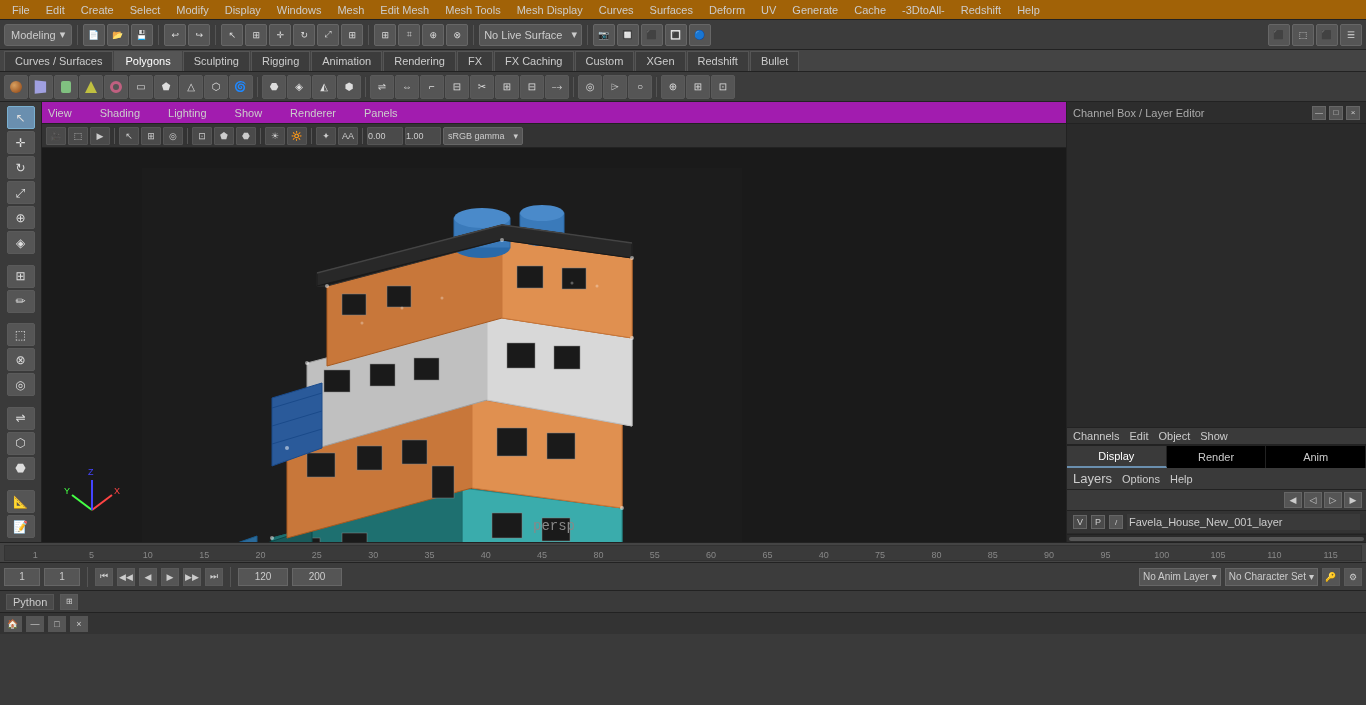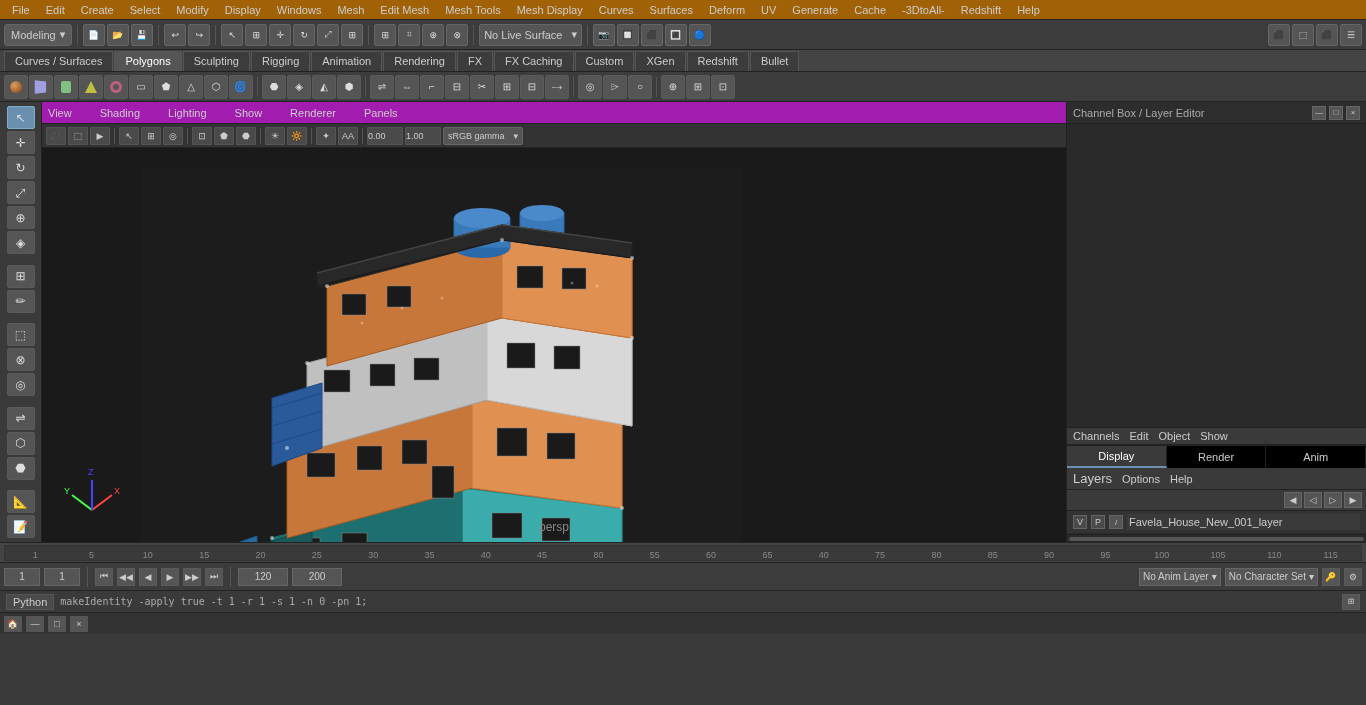--- a/index.html
+++ b/index.html
@@ -233,21 +233,22 @@
       top: 20px;
       left: 100px;
     }
 
     #persp-label {
       position: absolute;
       bottom: 8px;
       left: 50%;
       transform: translateX(-50%);
       color: #888;
-      font-size: 12px;
+      font-size: 14px;
+      font-family: Liberation Mono, monospace;
     }
 
     #axis-indicator {
       position: absolute;
       bottom: 20px;
       left: 20px;
     }
 
     
     #right-panel {
@@ -1002,21 +1003,20 @@
   <div class="dropdown-inline">
     <span>No Character Set</span>
     <span>▾</span>
   </div>
   <div class="pb-btn">🔑</div>
   <div class="pb-btn">⚙</div>
 </div>
 
 <div id="bottom-bar">
   <span class="python-label">Python</span>
-  <span class="cmd-output">makeIdentity -apply true -t 1 -r 1 -s 1 -n 0 -pn 1;</span>
   <div class="bottom-btn">⊞</div>
 </div>
 
 <div id="window-bottom">
   <div class="win-btn">🏠</div>
   <div class="win-btn">—</div>
   <div class="win-btn">□</div>
   <div class="win-btn">×</div>
 </div>
 

